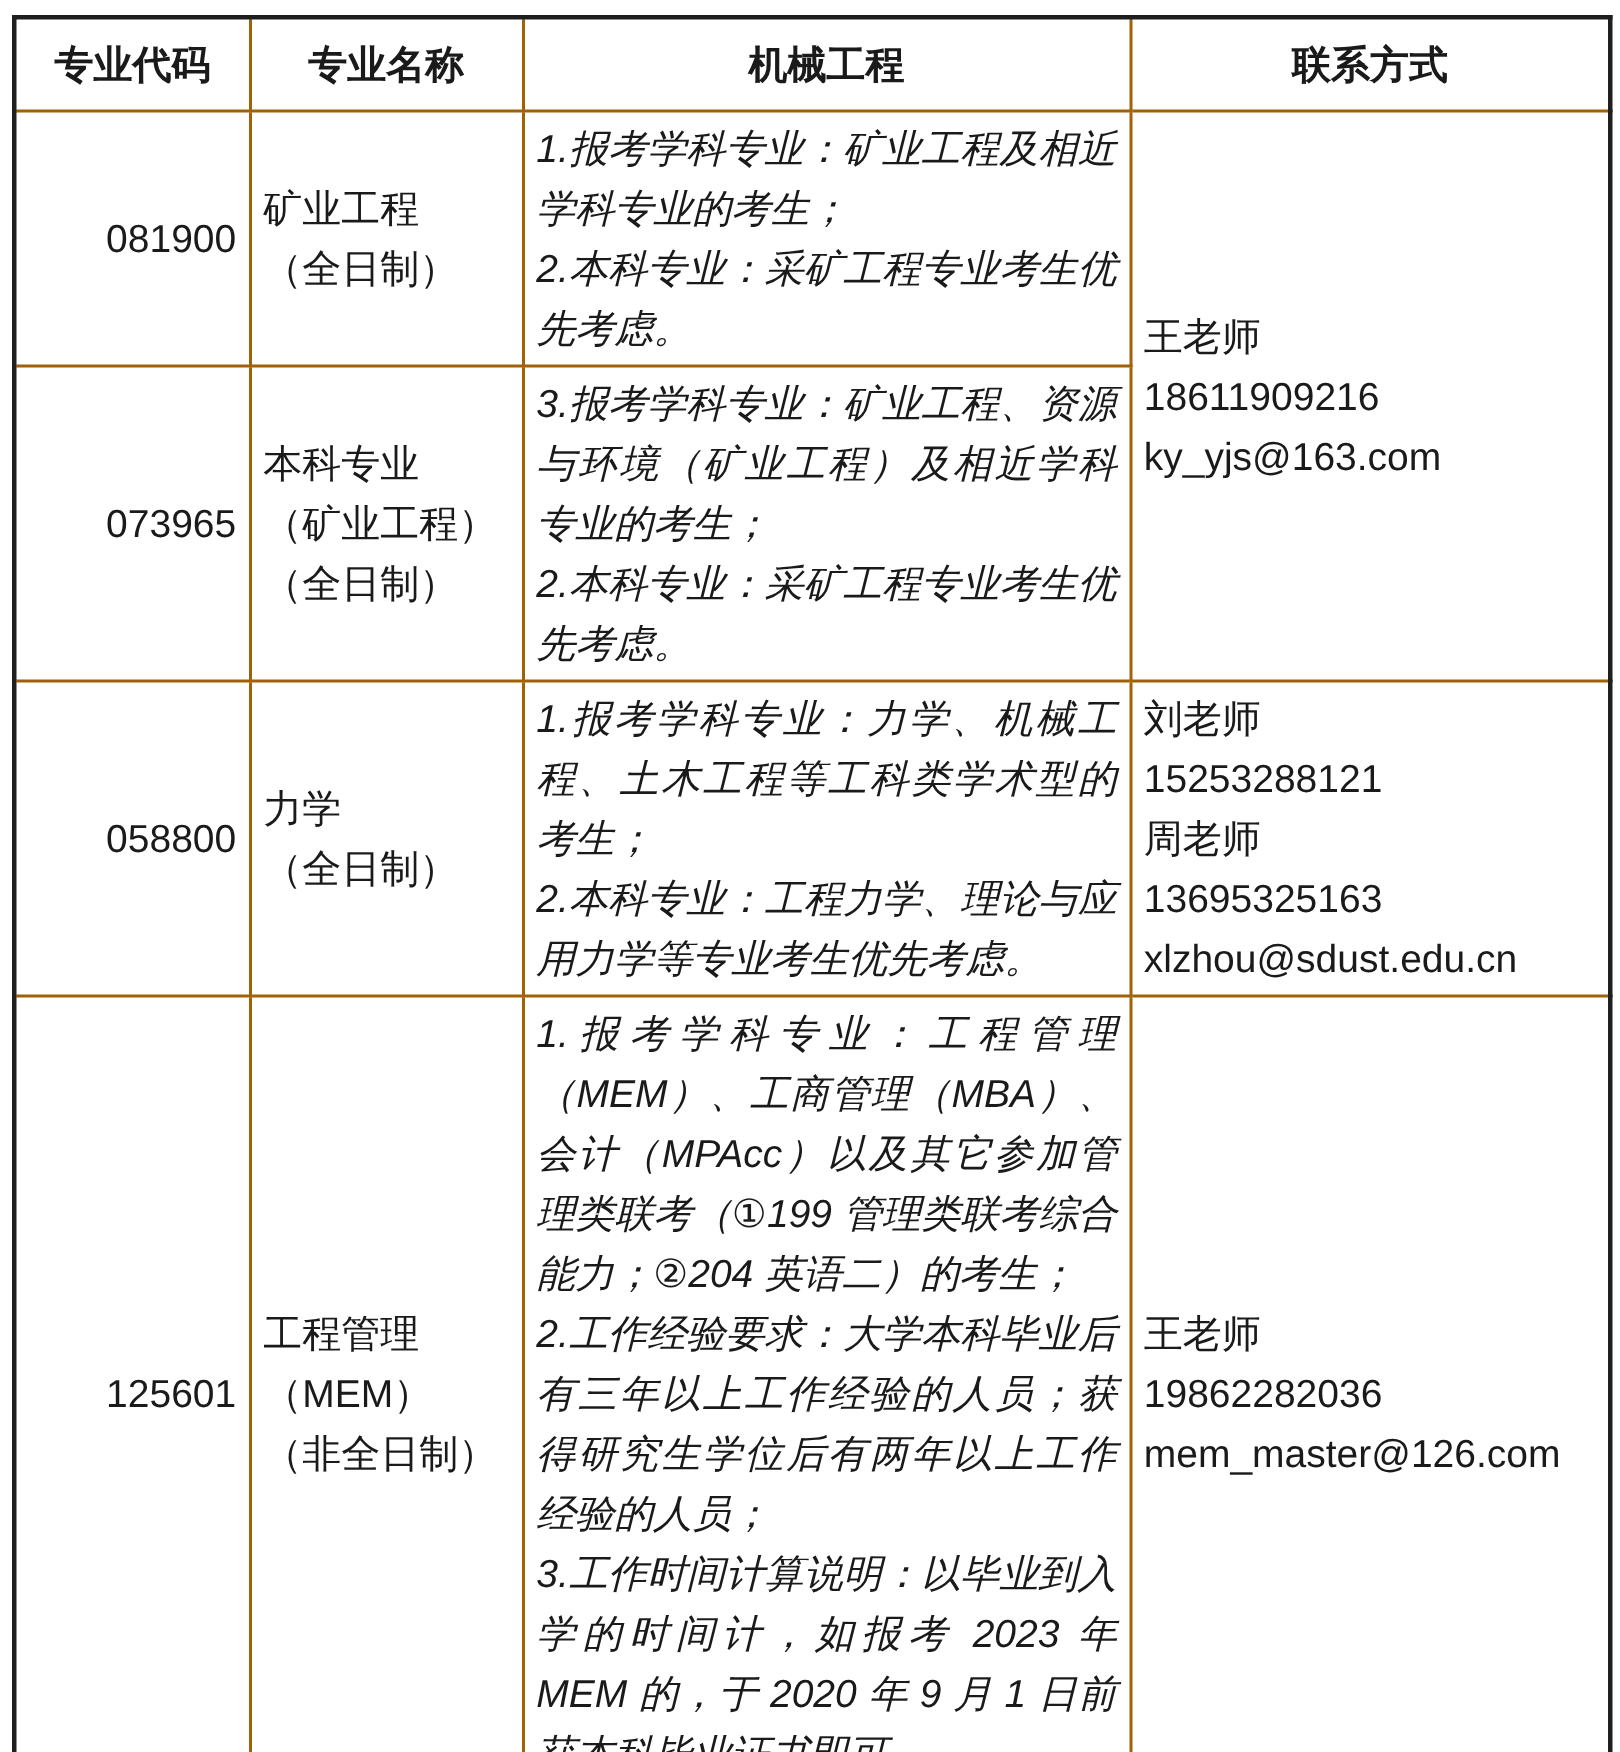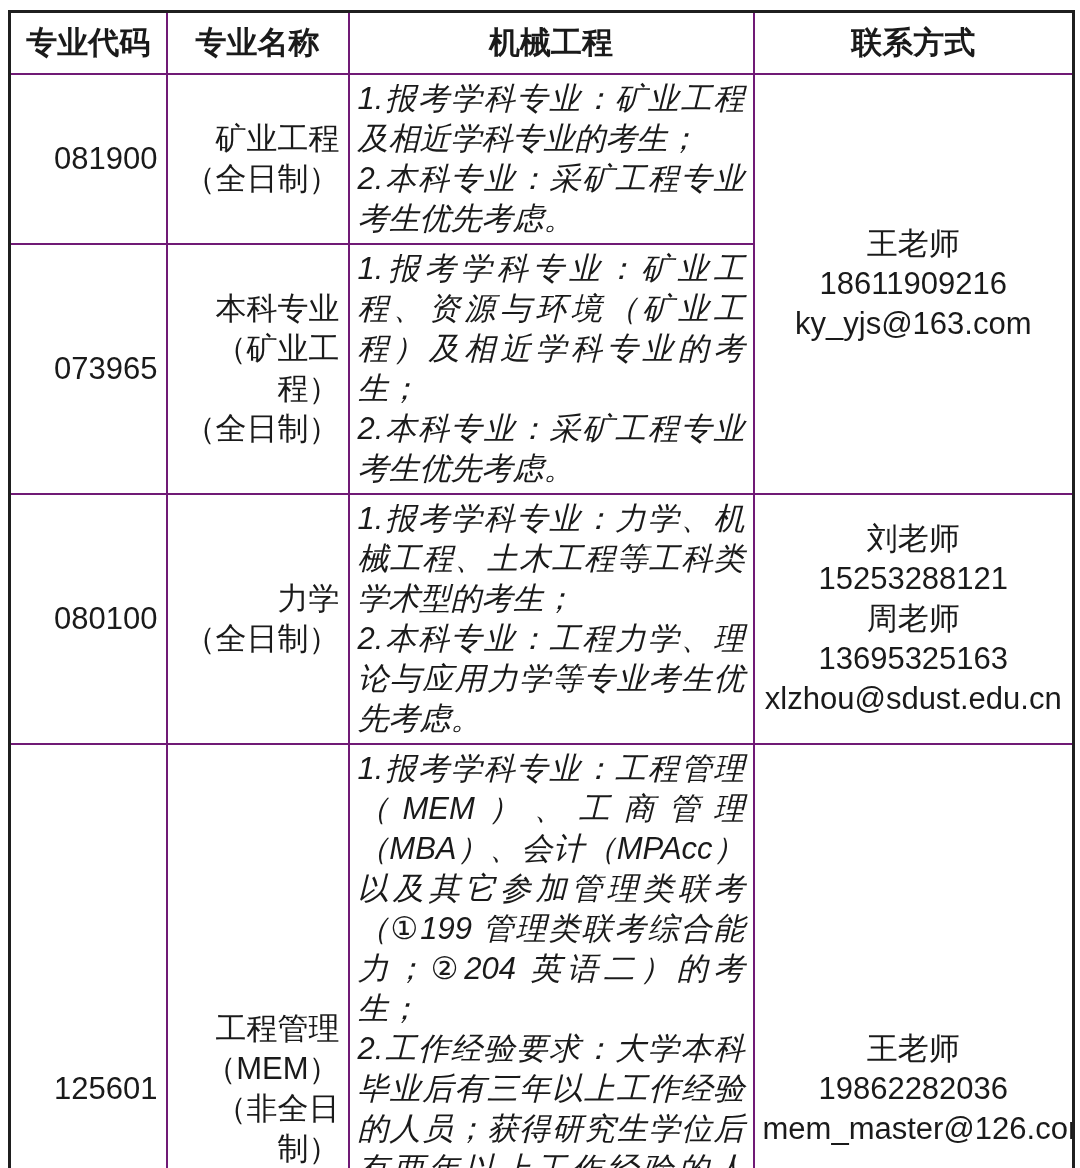--- a/index.html
+++ b/index.html
@@ -21,52 +21,52 @@
     width: 1064px;
   }
   table.admissions {
     border-collapse: collapse;
     table-layout: fixed;
     width: 1064px;
     border: 3px solid #1f1f1f;
   }
   table.admissions td,
   table.admissions th {
-    border: 2px solid #701a75;
+    border: 2px solid #a16207;
     vertical-align: middle;
-    font-size: 31px;
+    font-size: 26px;
     line-height: 40px;
     padding: 4px 8px;
     box-sizing: border-box;
     overflow: hidden;
   }
   table.admissions th {
     font-weight: bold;
     text-align: center;
     height: 62px;
     padding: 2px 4px;
   }
   td.cell-code {
     text-align: right;
     padding-left: 14px;
     white-space: pre-line;
   }
   td.cell-name {
-    text-align: right;
+    text-align: left;
     white-space: pre-line;
   }
   td.cell-majors {
     text-align: justify;
     text-justify: inter-ideograph;
     white-space: pre-line;
     padding: 4px 8px 4px 9px;
     font-style: italic;
   }
   td.cell-contact {
-    text-align: center;
+    text-align: left;
     padding-left: 14px;
     white-space: pre-line;
   }
   tr.row-1 { height: 162px; }
   tr.row-2 { height: 201px; }
   tr.row-3 { height: 202px; }
   tr.row-4 { height: 516px; }
 </style>
 </head>
 <body>
@@ -96,25 +96,25 @@
 2.本科专业：采矿工程专业考生优先考虑。</td>
         <td class="cell-contact" rowspan="2">王老师
 18611909216
 ky_yjs@163.com</td>
       </tr>
       <tr class="row-2">
         <td class="cell-code">073965</td>
         <td class="cell-name">本科专业
 （矿业工程）
 （全日制）</td>
-        <td class="cell-majors">1.报考学科专业：矿业工程、资源与环境（矿业工程）及相近学科专业的考生；
+        <td class="cell-majors">3.报考学科专业：矿业工程、资源与环境（矿业工程）及相近学科专业的考生；
 2.本科专业：采矿工程专业考生优先考虑。</td>
       </tr>
       <tr class="row-3">
-        <td class="cell-code">080100</td>
+        <td class="cell-code">058800</td>
         <td class="cell-name">力学
 （全日制）</td>
         <td class="cell-majors">1.报考学科专业：力学、机械工程、土木工程等工科类学术型的考生；
 2.本科专业：工程力学、理论与应用力学等专业考生优先考虑。</td>
         <td class="cell-contact">刘老师
 15253288121
 周老师
 13695325163
 xlzhou@sdust.edu.cn</td>
       </tr>

